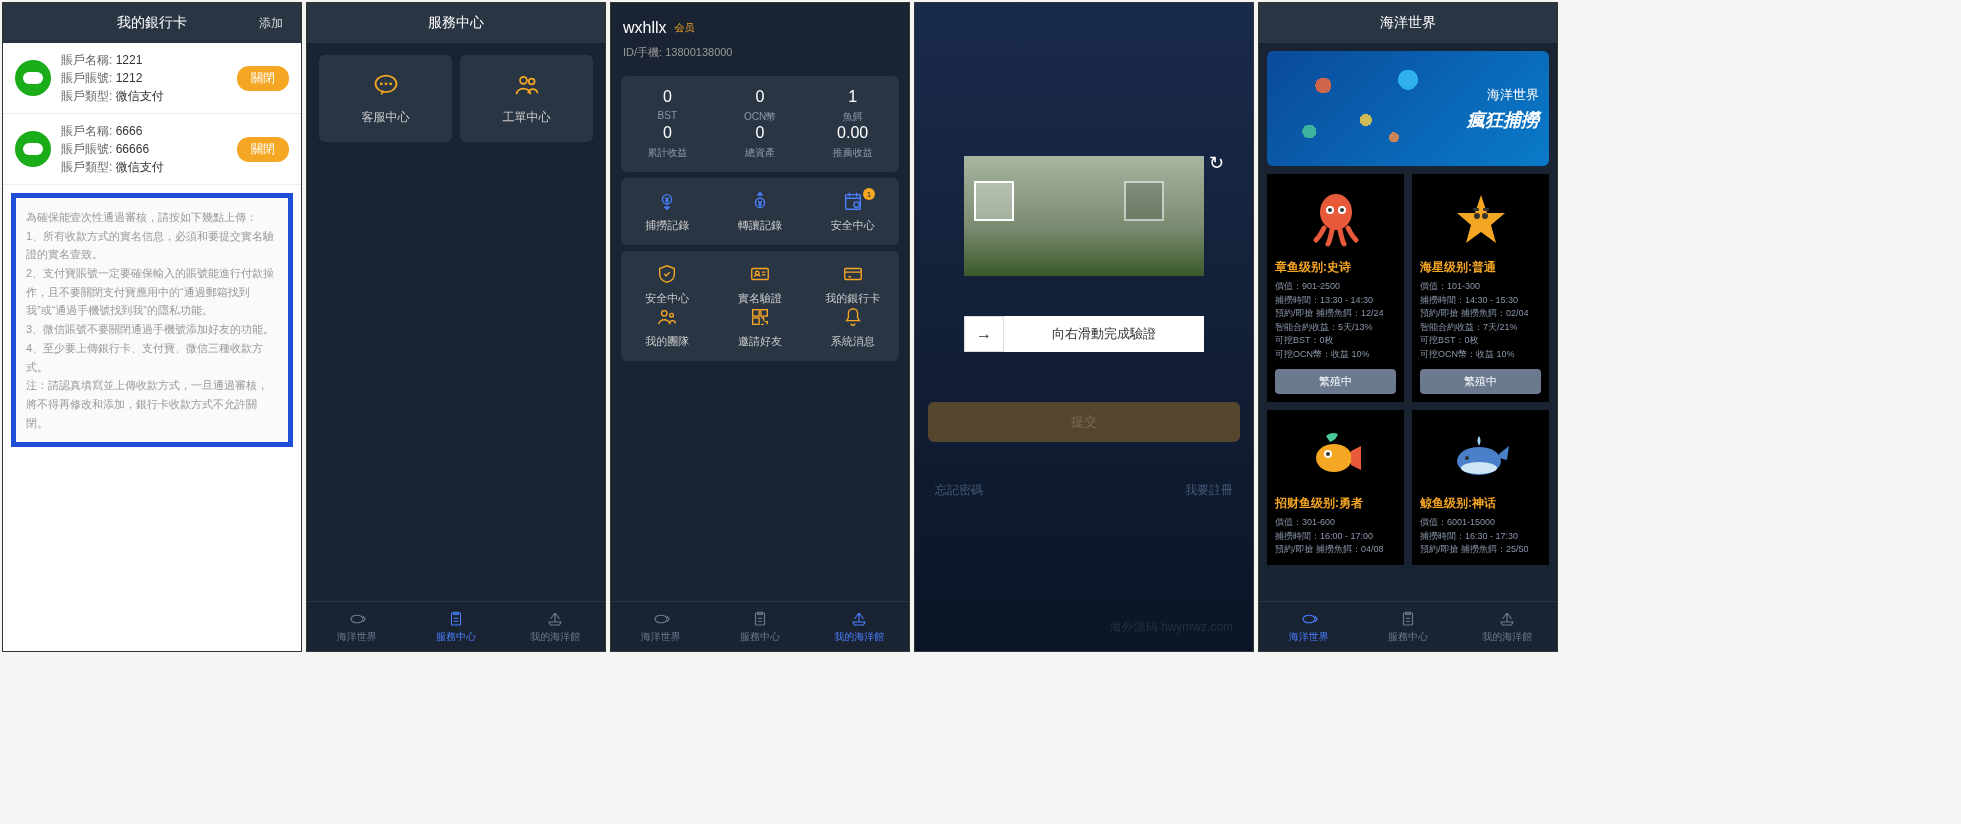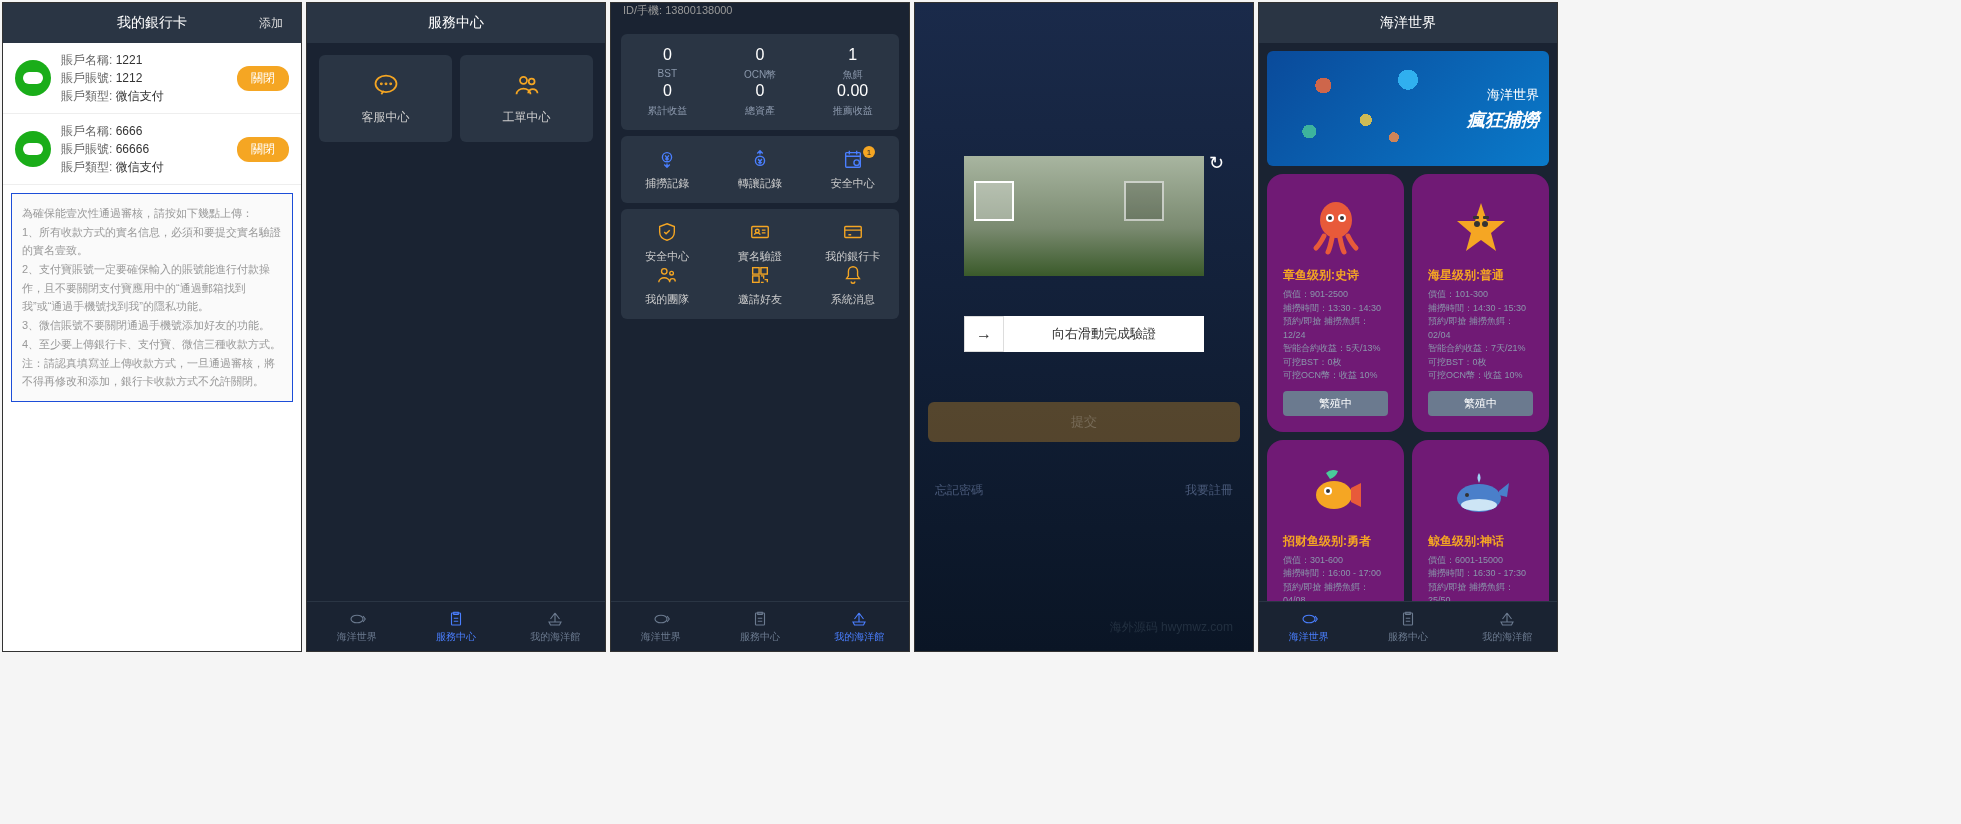--- a/index.html
+++ b/index.html
@@ -88,21 +88,21 @@
   background: #f5a623;
   color: #fff;
   border: none;
   border-radius: 12px;
   padding: 4px 14px;
   font-size: 12px;
 }
 .notice-box {
   margin: 8px;
   padding: 10px;
-  border: 1px solid #1d4ed8;
+  border: 5px solid #1d4ed8;
   font-size: 11px;
   color: #999;
   line-height: 1.7;
   background: #fafafa;
 }
 
 
 .service-grid {
   display: flex;
   gap: 8px;
@@ -299,23 +299,23 @@
 }
 .banner-text1 { color: #fff; font-size: 13px; z-index: 1; margin-bottom: 4px; }
 .banner-text2 { color: #fff; font-size: 18px; font-weight: bold; z-index: 1; font-style: italic; }
 .fish-grid {
   display: grid;
   grid-template-columns: 1fr 1fr;
   gap: 8px;
   padding: 0 8px;
 }
 .fish-card {
-  background: #701a75;
-  border-radius: 16px;
-  padding: 16px;
+  background: #000000;
+  border-radius: 0;
+  padding: 8px;
   display: flex;
   flex-direction: column;
 }
 .fish-img {
   height: 75px;
   display: flex;
   align-items: center;
   justify-content: center;
 }
 .fish-svg { width: 60px; height: 60px; }
@@ -413,20 +413,24 @@
     <div class="nav-item">
       <svg class="nav-icon" viewBox="0 0 24 24" fill="none" stroke="currentColor" stroke-width="1.5">
           <path d="M4 16h16l-2 4H6zM12 4v12M12 4l6 8M12 4l-6 8"></path>
         </svg>
       <span>我的海洋館</span>
     </div>
   </div>
 </div>
 
 <div class="phone">
+  <div class="profile-header">
+    <span class="profile-name">wxhllx</span>
+    <span class="profile-tag">会员</span>
+  </div>
   <div class="profile-id">
     <span>ID/手機:</span>
     <span>13800138000</span>
   </div>
   <div class="content">
     <div class="stats-grid">
       <div class="stat-cell">
           <div class="stat-value">0</div>
           <div class="stat-label">BST</div>
         </div>

